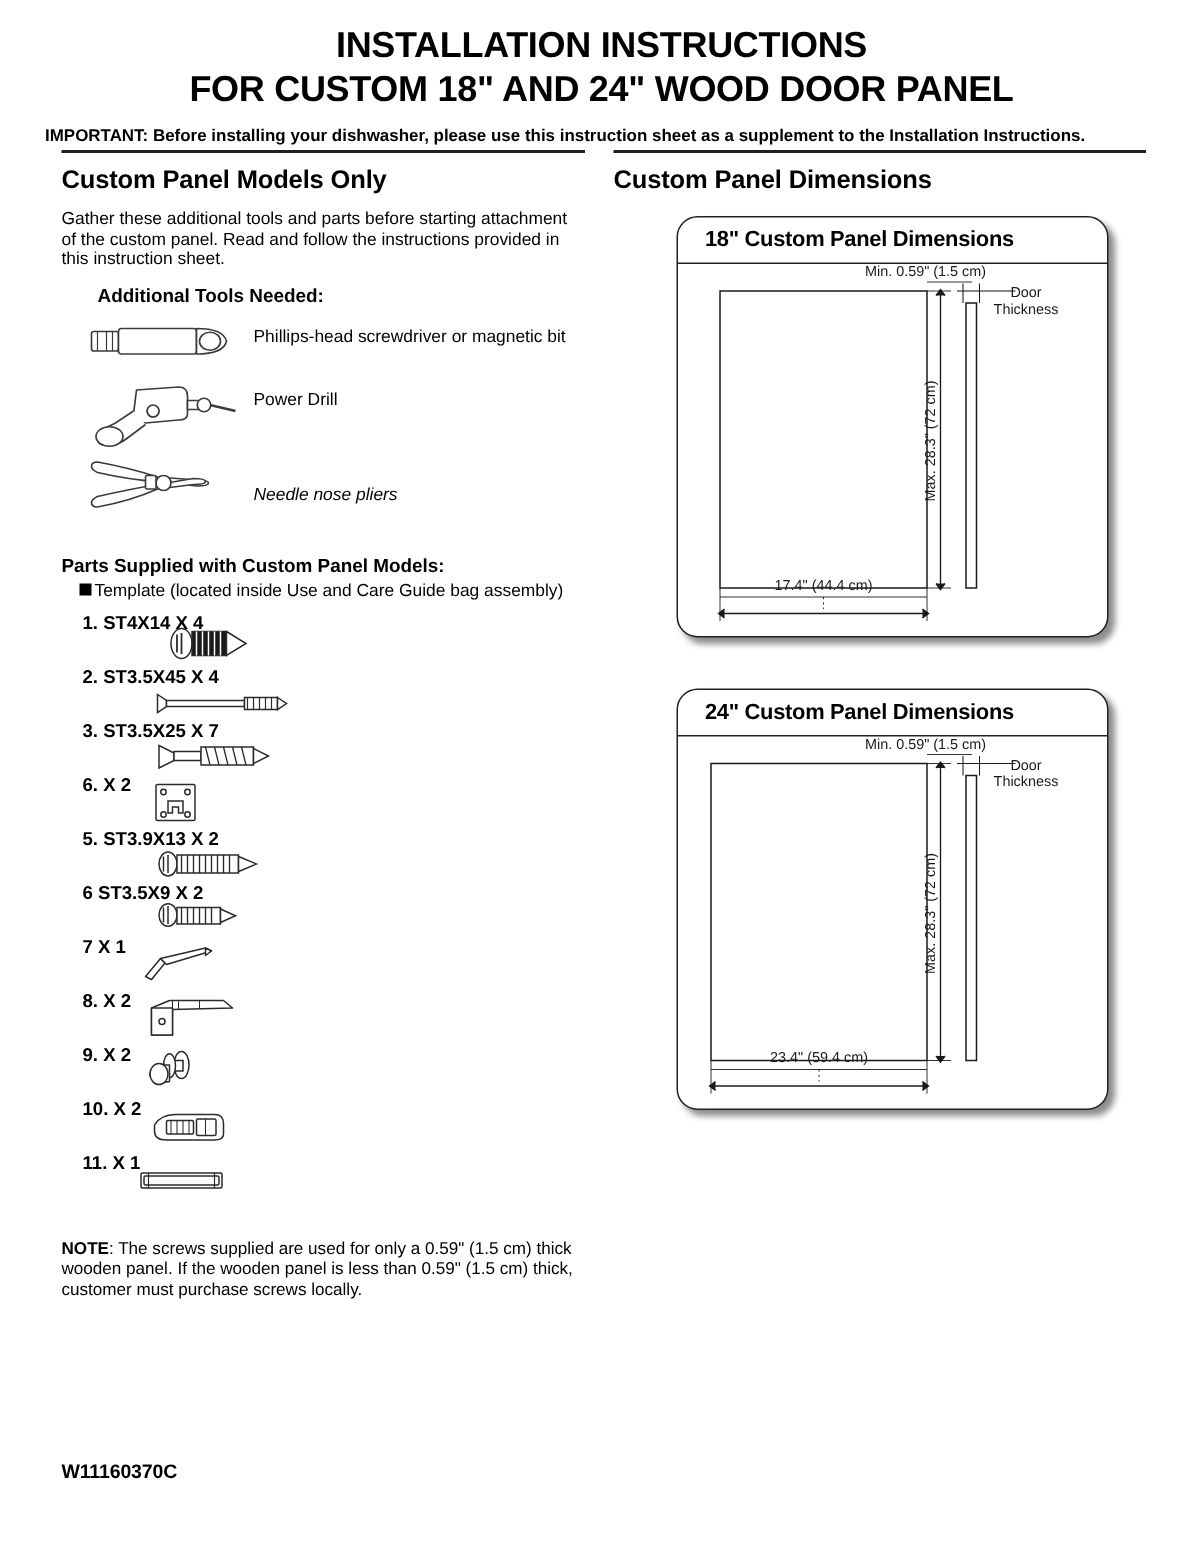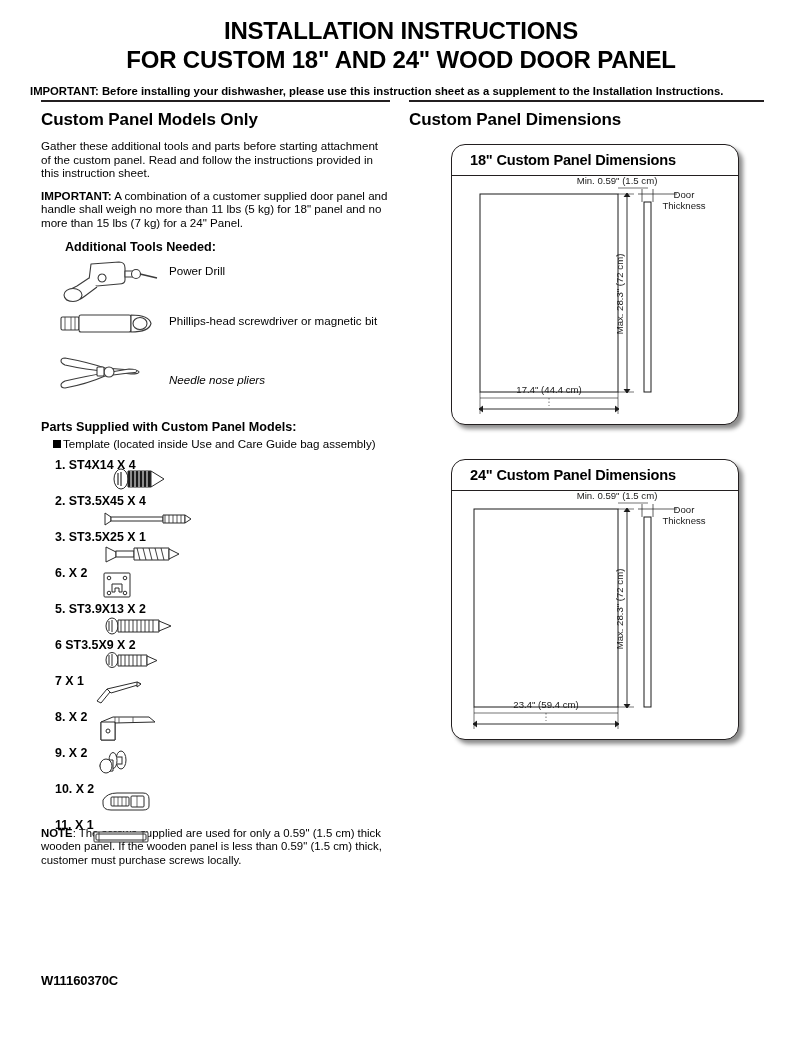--- a/index.html
+++ b/index.html
@@ -198,27 +198,39 @@
   <div class="important-note">IMPORTANT: Before installing your dishwasher, please use this instruction sheet as a supplement to the Installation Instructions.</div>
 
   <div class="columns">
 
     <div class="col-left">
       <div class="col-rule"></div>
       <div class="col-heading">Custom Panel Models Only</div>
 
       <div class="body-para">Gather these additional tools and parts before starting attachment of the custom panel. Read and follow the instructions provided in this instruction sheet.</div>
 
-      <div class="body-para">
-        <b>IMPORTANT:</b><span> A combination of a customer supplied door panel and handle shall weigh no more than 11 lbs (5 kg) for 18" panel and no more than 15 lbs (7 kg) for a 24" Panel.</span>
-      </div>
 
       <div class="sub-heading">Additional Tools Needed:</div>
 
       <div class="tools">
+
+        <div class="tool-row">
+          <div class="tool-art">
+            <svg width="120" height="46" viewBox="0 0 120 46">
+              <g fill="#ffffff" stroke="#3b3b3b" stroke-width="1.1" stroke-linejoin="round">
+                <rect x="8" y="13" width="18" height="13" rx="1.5"></rect>
+                <path d="M12 13 L12 26 M18 13 L18 26 M22 13 L22 26" stroke-width="0.8"></path>
+                <rect x="26" y="11" width="52" height="17" rx="2"></rect>
+                <path d="M78 11 Q96 11 98 19.5 Q96 28 78 28 Z"></path>
+                <ellipse cx="87" cy="19.5" rx="7" ry="6"></ellipse>
+              </g>
+            </svg>
+          </div>
+          <div class="tool-label" style="top:10px;">Phillips-head screwdriver or magnetic bit</div>
+        </div>
 
         <div class="tool-row">
           <div class="tool-art">
             <svg width="120" height="46" viewBox="0 0 120 46">
               <g fill="#ffffff" stroke="#3b3b3b" stroke-width="1.1" stroke-linejoin="round">
                 <path d="M38 6 L66 4 Q72 4 72 10 L72 22 Q72 26 66 26 L44 28 Q38 28 36 22 Z"></path>
                 <path d="M36 20 Q30 24 24 28 L16 32 Q12 34 12 38 Q12 43 18 43 Q26 43 32 38 L44 29"></path>
                 <ellipse cx="20" cy="37" rx="9" ry="6.5"></ellipse>
                 <path d="M72 13 L80 13 Q84 13 84 16 Q84 19 80 19 L72 19 Z"></path>
                 <circle cx="83" cy="16" r="4.5"></circle>
@@ -227,35 +239,20 @@
               </g>
             </svg>
           </div>
           <div class="tool-label" style="top:6px;">Power Drill</div>
         </div>
 
         <div class="tool-row">
           <div class="tool-art">
             <svg width="120" height="46" viewBox="0 0 120 46">
               <g fill="#ffffff" stroke="#3b3b3b" stroke-width="1.1" stroke-linejoin="round">
-                <rect x="8" y="13" width="18" height="13" rx="1.5"></rect>
-                <path d="M12 13 L12 26 M18 13 L18 26 M22 13 L22 26" stroke-width="0.8"></path>
-                <rect x="26" y="11" width="52" height="17" rx="2"></rect>
-                <path d="M78 11 Q96 11 98 19.5 Q96 28 78 28 Z"></path>
-                <ellipse cx="87" cy="19.5" rx="7" ry="6"></ellipse>
-              </g>
-            </svg>
-          </div>
-          <div class="tool-label" style="top:10px;">Phillips-head screwdriver or magnetic bit</div>
-        </div>
-
-        <div class="tool-row">
-          <div class="tool-art">
-            <svg width="120" height="46" viewBox="0 0 120 46">
-              <g fill="#ffffff" stroke="#3b3b3b" stroke-width="1.1" stroke-linejoin="round">
                 <path d="M12 8 Q34 12 52 18 L78 20 Q86 20 86 22 Q86 24 78 24 L52 21 Q34 20 12 15 Q8 13 8 11 Q8 8 12 8 Z"></path>
                 <path d="M12 38 Q34 34 52 26 L76 23 Q84 23 84 21 Q84 19 76 19 L52 23 Q34 26 12 31 Q8 33 8 35 Q8 38 12 38 Z"></path>
                 <circle cx="56" cy="22" r="5"></circle>
                 <rect x="44" y="17" width="7" height="9" rx="1"></rect>
               </g>
             </svg>
           </div>
           <div class="tool-label" style="top:23px;font-style:italic;">Needle nose pliers</div>
         </div>
 
@@ -292,21 +289,21 @@
                 <rect x="10" y="6" width="52" height="4"></rect>
                 <path d="M62 4 L84 4 L84 12 L62 12 Z"></path>
                 <path d="M64 4 L64 12 M68 4 L68 12 M72 4 L72 12 M76 4 L76 12 M80 4 L80 12" stroke-width="0.8"></path>
                 <path d="M84 4 L90 8 L84 12 Z"></path>
               </g>
             </svg>
           </div>
         </div>
 
         <div class="part-row">
-          <div class="part-label">3. ST3.5X25 X 1</div>
+          <div class="part-label">3. ST3.5X25 X 7</div>
           <div class="part-art" style="left:62px; top:14px;">
             <svg width="80" height="20" viewBox="0 0 80 20">
               <g fill="#ffffff" stroke="#2b2b2b" stroke-width="1">
                 <path d="M3 3 L13 8 L13 13 L3 18 Z"></path>
                 <rect x="13" y="7" width="18" height="6"></rect>
                 <path d="M31 4 L66 4 L66 16 L31 16 Z"></path>
                 <path d="M34 4 L37 16 M40 4 L43 16 M46 4 L49 16 M52 4 L55 16 M58 4 L61 16" stroke-width="0.9"></path>
                 <path d="M66 5 L76 10 L66 15 Z"></path>
               </g>
             </svg>

